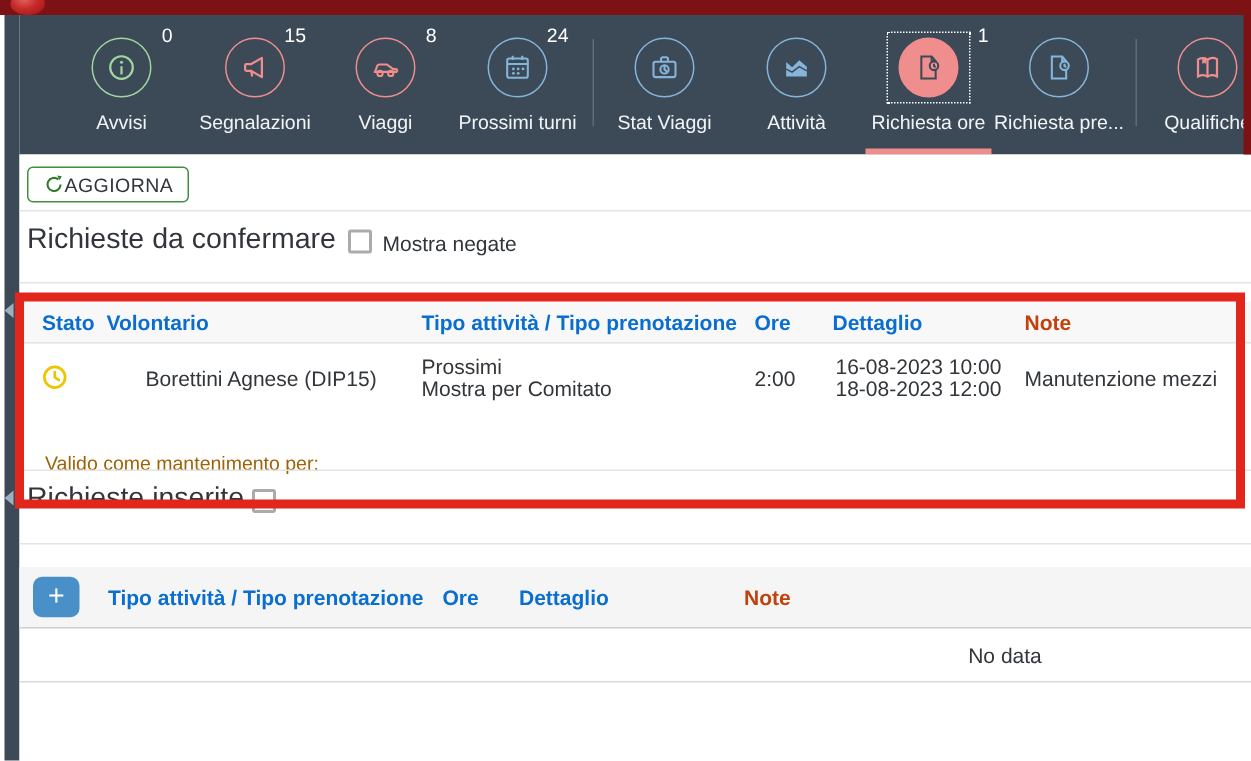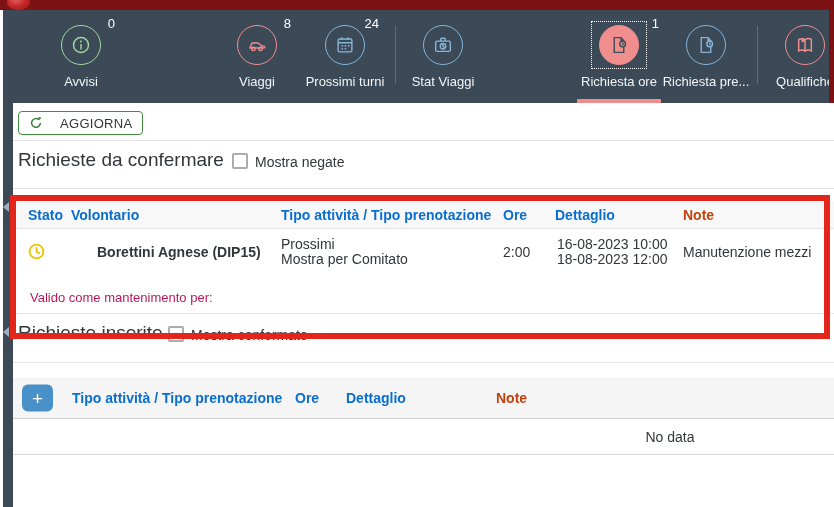--- a/index.html
+++ b/index.html
@@ -36,38 +36,38 @@
   .focus-dotted { position:absolute; left:50%; transform:translateX(-50%); top:11px; width:56px; height:48px;
                   border:1px dotted #fff; }
   .tlabel { position:absolute; left:-8px; right:-8px; top:64px; text-align:center; font-size:13px; color:#f2f5f7; white-space:nowrap; }
   .badge { position:absolute; top:6px; right:10px; font-size:13px; color:#ffffff; }
   .sel-underline { position:absolute; left:2px; right:2px; bottom:0; height:4px; background:#ef8c8c; }
 
   
   .content { position:absolute; left:13px; top:103px; width:821px; height:404px; background:#fff; }
   .hline { position:absolute; left:0; right:0; border-top:1px solid #e4e4e4; }
 
-  .btn-refresh { position:absolute; left:5px; top:8px; height:24px; display:inline-flex; align-items:center; gap:17px;
+  .btn-refresh { position:absolute; left:5px; top:8px; height:24px; display:inline-flex; align-items:center; gap:0;
                  padding:0 10px; background:#fff; border:1px solid #3f8f3f; border-radius:4px; cursor:pointer;
                  font-family:"Liberation Sans", sans-serif; font-size:13px; color:#32363a; letter-spacing:.3px; }
   .btn-refresh svg { width:14px; height:14px; }
 
   .section-title { position:absolute; font-size:19px; color:#32363a; white-space:nowrap; }
   .cbx { position:absolute; width:16px; height:16px; border:2px solid #ababab; border-radius:2px; background:#fff; cursor:pointer; }
   .cbx-label { position:absolute; font-size:14px; color:#32363a; white-space:nowrap; }
 
   .thead1 { position:absolute; left:0; right:0; top:98px; height:28px; background:#f8f8f8; border-bottom:1px solid #e4e4e4; }
   .hcell { position:absolute; top:50%; transform:translateY(-50%); font-size:14px; font-weight:bold; color:#0a6ed1; white-space:nowrap; }
   .hcell.plain { color:#c2410c; font-weight:bold; }
   .cell { position:absolute; font-size:14px; color:#32363a; white-space:nowrap; line-height:15px; }
-  .cell.bold { font-weight:bold;padding-left:26px; }
+  .cell.bold { font-weight:normal;padding-left:26px; }
 
   .status-icon { position:absolute; left:15px; top:140px; width:17px; height:17px; }
 
-  .row-footer { position:absolute; left:17px; top:187px; font-size:13px; color:#be185d; }
+  .row-footer { position:absolute; left:17px; top:198px; font-size:13px; color:#a16207; }
 
   .thead2 { position:absolute; left:0; right:0; top:275px; height:41px; background:#f5f5f5; border-bottom:1px solid #cfcfcf; }
   .btn-add { position:absolute; left:9px; top:50%; transform:translateY(-50%); width:31px; height:27px; border:none;
              border-radius:6px; background:#4a90c8; color:#fff; font-size:19px; line-height:1; cursor:pointer;
              display:flex; align-items:center; justify-content:center; font-family:"Liberation Sans", sans-serif; }
   .nodata-row { position:absolute; left:0; right:0; top:316px; height:36px; border-bottom:1px solid #d8d8d8; }
   .nodata { position:absolute; left:597px; width:120px; top:10px; text-align:center; font-size:14px; color:#32363a; }
 
   
   .annotation { position:absolute; left:10px; top:195px; width:820px; height:144px; border:6px solid #e3261b;
@@ -94,20 +94,30 @@
       <span class="circle c-green">
         <svg viewBox="0 0 24 24" fill="none" stroke="currentColor" stroke-width="1.6">
           <circle cx="12" cy="12" r="8.2"></circle>
             <circle cx="12" cy="8.2" r="1.1" fill="currentColor" stroke="none"></circle>
             <path d="M12 11v6"></path>
         </svg>
       </span>
       <span class="tlabel">Avvisi</span>
     </div>
 
+    <div class="titem" style="left:113px">
+      <span class="badge">15</span>
+      <span class="circle c-red">
+        <svg viewBox="0 0 24 24" fill="none" stroke="currentColor" stroke-width="1.6" stroke-linejoin="round">
+          <path d="M17 5l-8 4.6H5.8a1 1 0 0 0-1 1v2.8a1 1 0 0 0 1 1H9L17 19V5z"></path>
+            <path d="M9.2 14.6l.8 4"></path>
+        </svg>
+      </span>
+      <span class="tlabel">Segnalazioni</span>
+    </div>
 
     <div class="titem" style="left:200px">
       <span class="badge">8</span>
       <span class="circle c-red">
         <svg viewBox="0 0 24 24" fill="none" stroke="currentColor" stroke-width="1.5">
           <path d="M4.5 15l1.5-4.2c.2-.6.8-1 1.4-1h5.6l4.6 3.4h1.9c.6 0 1 .5 1 1V15"></path>
           <path d="M3.5 15.2h17"></path>
             <circle cx="8" cy="16.3" r="1.9"></circle>
             <circle cx="15.8" cy="16.3" r="1.9"></circle>
         </svg>
@@ -140,20 +150,29 @@
         <svg viewBox="0 0 24 24" fill="none" stroke="currentColor" stroke-width="1.5">
           <rect x="4" y="7.8" width="16" height="11.2" rx="1.5"></rect>
             <path d="M9.5 7.8V5.9a1.3 1.3 0 0 1 1.3-1.3h2.4a1.3 1.3 0 0 1 1.3 1.3v1.9"></path>
           <circle cx="12" cy="13.4" r="3"></circle>
             <path d="M12 10.4v3l2.1 1.9"></path>
         </svg>
       </span>
       <span class="tlabel">Stat Viaggi</span>
     </div>
 
+    <div class="titem" style="left:474px">
+      <span class="circle c-blue">
+        <svg viewBox="0 0 24 24">
+          <path d="M4.5 18.5V8l4.3 3.8L14 6.8l5.5 4.6v7.1z" fill="currentColor"></path>
+          <path d="M4.5 13.2l4.3 2.2 5.2-4 5.5 3" stroke="#3c4a58" stroke-width="1.1" fill="none"></path>
+        </svg>
+      </span>
+      <span class="tlabel">Attività</span>
+    </div>
 
     <div class="titem" style="left:562px">
       <span class="focus-dotted"></span>
       <span class="badge" style="right:4px">1</span>
       <span class="circle c-selected">
         <svg viewBox="0 0 24 24" fill="none" stroke="currentColor" stroke-width="1.5">
           <path d="M14.3 4H6.8v16h10.4V7.3L14.3 4z"></path>
             <path d="M14.3 4v3.3h2.9"></path>
           <circle cx="16" cy="10.8" r="3.1" fill="var(--cbg)"></circle>
             <path d="M16 9.2v1.7l1.2.9"></path>
@@ -232,21 +251,20 @@
       <span class="cell" style="left:544px; top:149px">18-08-2023 12:00</span>
       <span class="cell" style="left:670px; top:142px">Manutenzione mezzi</span>
     </div>
 
     <div class="row-footer">Valido come mantenimento per:</div>
 
     <div class="hline" style="top:210px"></div>
 
     <div class="section-title" style="left:5px; top:219px">Richieste inserite</div>
     <div class="cbx" style="left:155px; top:223px"></div>
-    <div class="cbx-label" style="left:178px; top:224px">Mostra confermate</div>
 
     <div class="hline" style="top:259px"></div>
 
     <div class="thead2">
       <button class="btn-add">
         <span>+</span>
       </button>
       <span class="hcell" style="left:59px">Tipo attività / Tipo prenotazione</span>
       <span class="hcell" style="left:282px">Ore</span>
       <span class="hcell" style="left:333px">Dettaglio</span>

